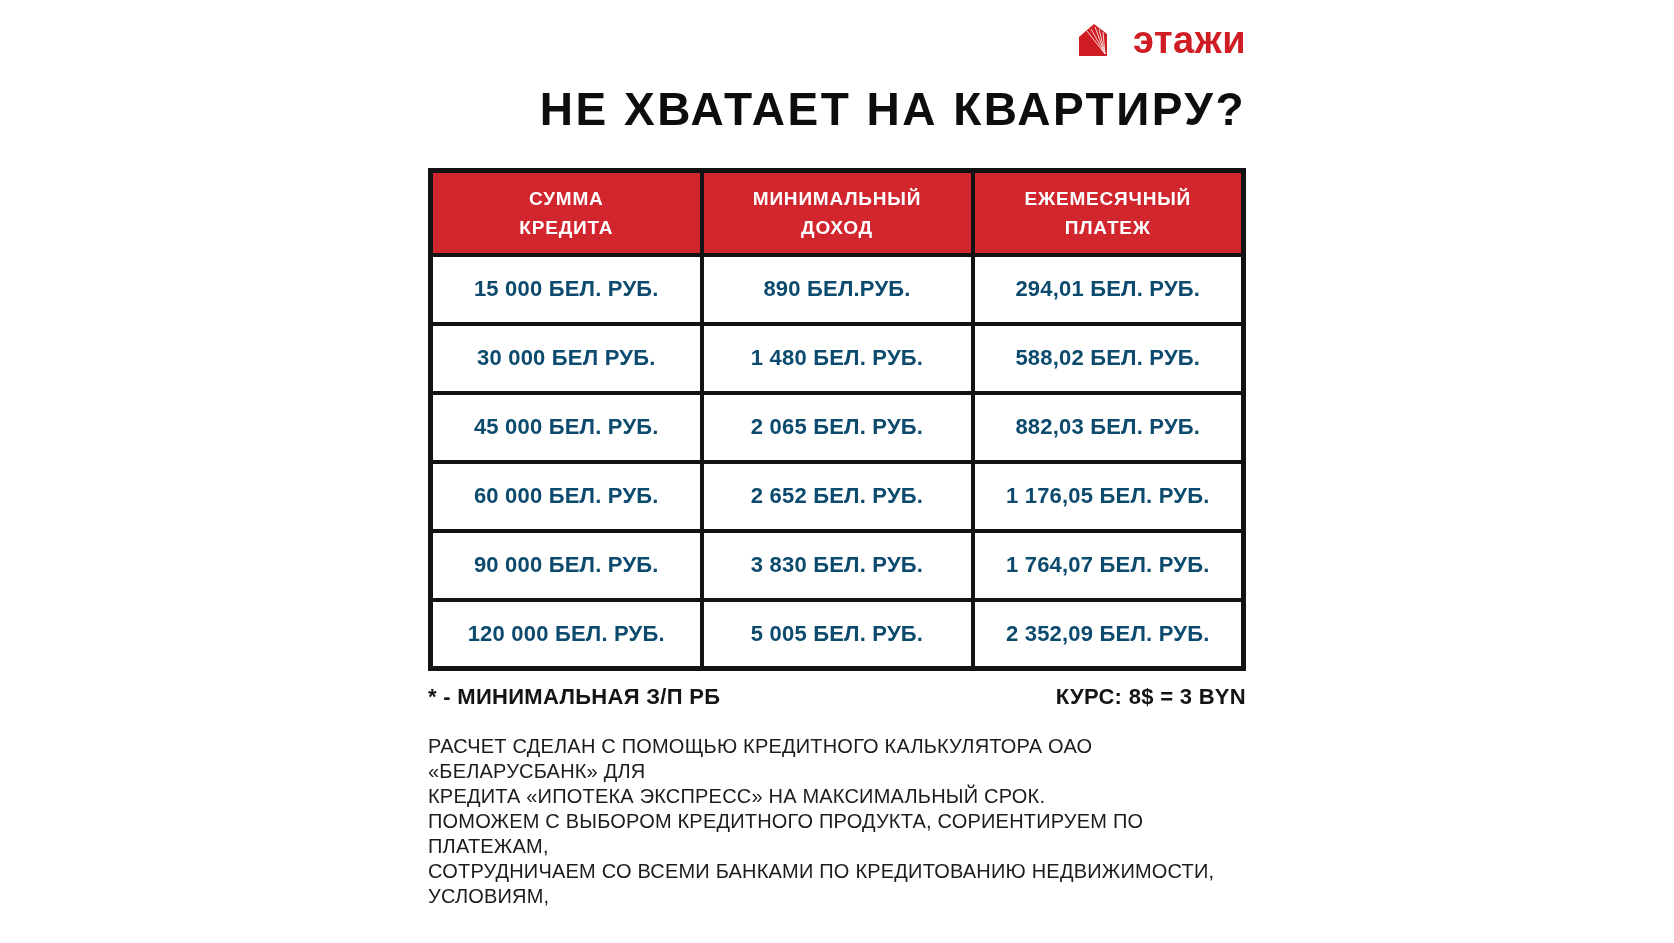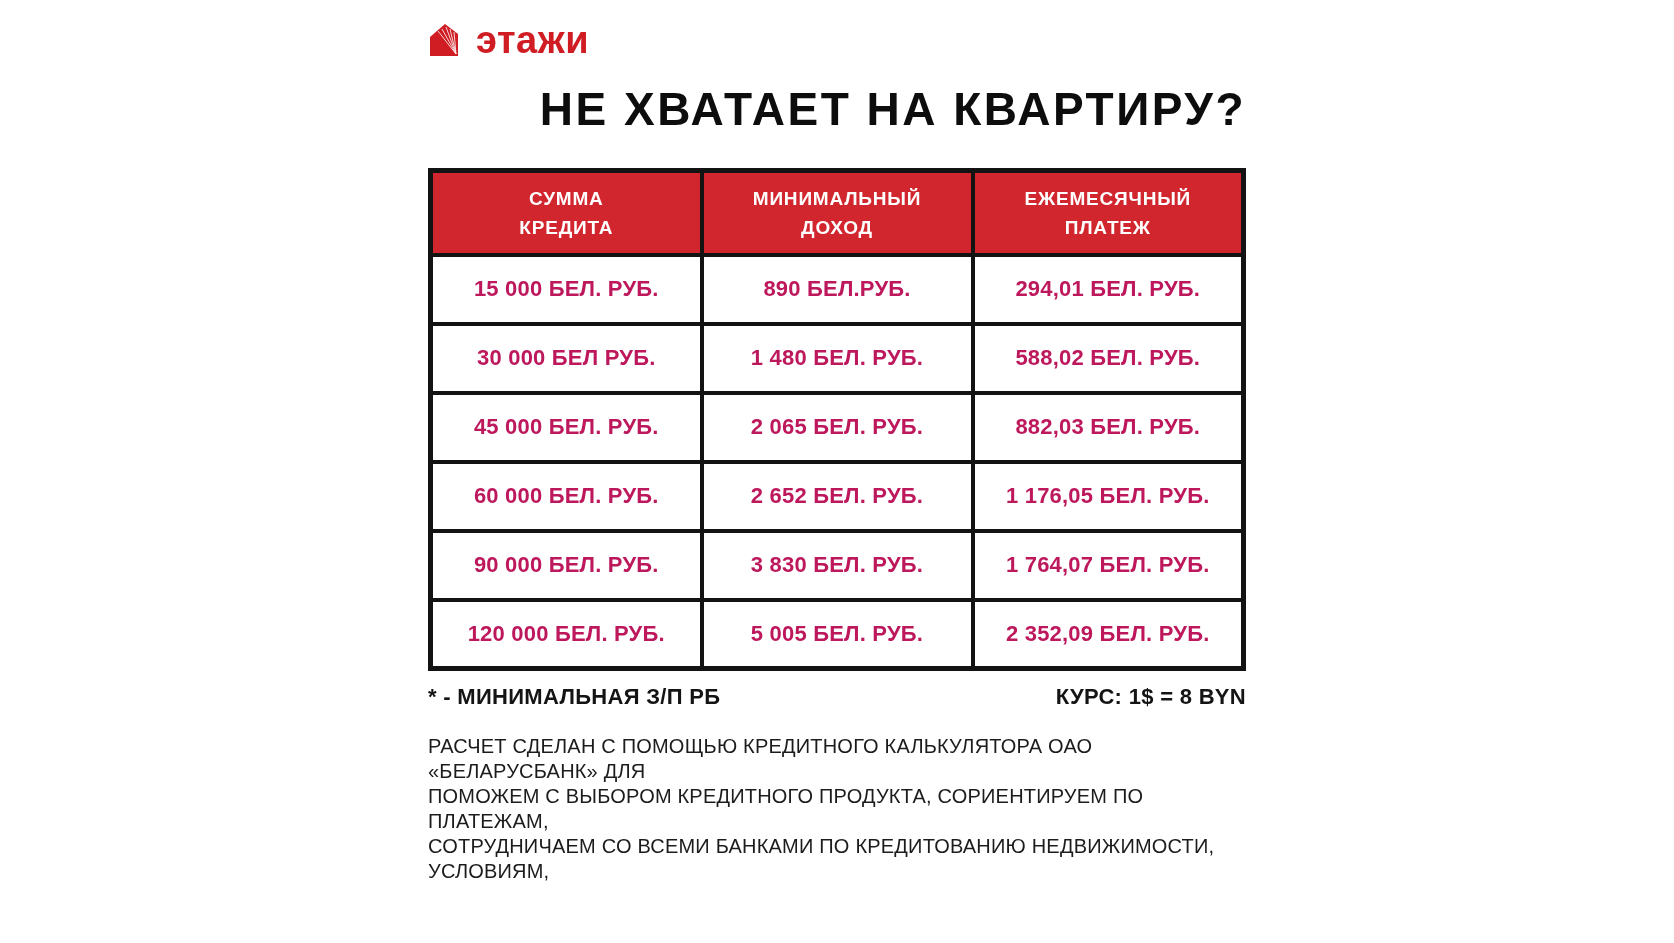--- a/index.html
+++ b/index.html
@@ -7,21 +7,21 @@
     width: 1674px; height: 943px;
     background: #ffffff;
     font-family: "Liberation Sans", sans-serif;
     color: #101010;
     overflow: hidden;
   }
   .canvas { position: relative; width: 1674px; height: 943px; background: #ffffff; }
   .content { position: absolute; left: 428px; top: 20px; width: 818px; }
 
   
-  .brand { display: flex; align-items: center; gap: 16px; height: 40px; }
+  .brand { display: flex; align-items: center; gap: 24px; height: 40px; justify-content: flex-end; }
   .brand-icon { display: inline-flex; width: 32px; height: 34px; }
   .brand-text {
     color: #cf1d23; font-weight: bold; font-size: 38px;
     letter-spacing: 0.5px; line-height: 1;
   }
 
   
   .title {
     margin-top: 25px;
     font-size: 46px; font-weight: 800; color: #0d0d0d;
@@ -42,21 +42,21 @@
     font-size: 19px; font-weight: bold;
     letter-spacing: 0.8px;
     text-align: center; vertical-align: middle;
     height: 84px;
     line-height: 1.55;
     white-space: pre-line;
     border: 4px solid #131313;
   }
   .credit-table td {
     background: #ffffff;
-    color: #be185d;
+    color: #0c4a6e;
     font-size: 22px; font-weight: bold;
     letter-spacing: 0.2px;
     text-align: center; vertical-align: middle;
     height: 69px;
     border: 4px solid #131313;
   }
 
   
   .footnote-row {
     margin-top: 13px;
@@ -136,24 +136,25 @@
         <tr>
           <td>120 000 БЕЛ. РУБ.</td>
           <td>5 005 БЕЛ. РУБ.</td>
           <td>2 352,09 БЕЛ. РУБ.</td>
         </tr>
       </tbody>
     </table>
 
     <div class="footnote-row">
       <span>* - МИНИМАЛЬНАЯ З/П РБ</span>
-      <span>КУРС: 1$ = 8 BYN</span>
+      <span>КУРС: 8$ = 3 BYN</span>
     </div>
 
     <div class="disclaimer">
       <p>РАСЧЕТ СДЕЛАН С ПОМОЩЬЮ КРЕДИТНОГО КАЛЬКУЛЯТОРА ОАО «БЕЛАРУСБАНК» ДЛЯ</p>
+      <p>КРЕДИТА «ИПОТЕКА ЭКСПРЕСС» НА МАКСИМАЛЬНЫЙ СРОК.</p>
       <p>ПОМОЖЕМ С ВЫБОРОМ КРЕДИТНОГО ПРОДУКТА, СОРИЕНТИРУЕМ ПО ПЛАТЕЖАМ,</p>
       <p>СОТРУДНИЧАЕМ СО ВСЕМИ БАНКАМИ ПО КРЕДИТОВАНИЮ НЕДВИЖИМОСТИ,</p>
       <p>УСЛОВИЯМ,</p>
     </div>
 
   </div>
 </div>
 
 </body></html>

